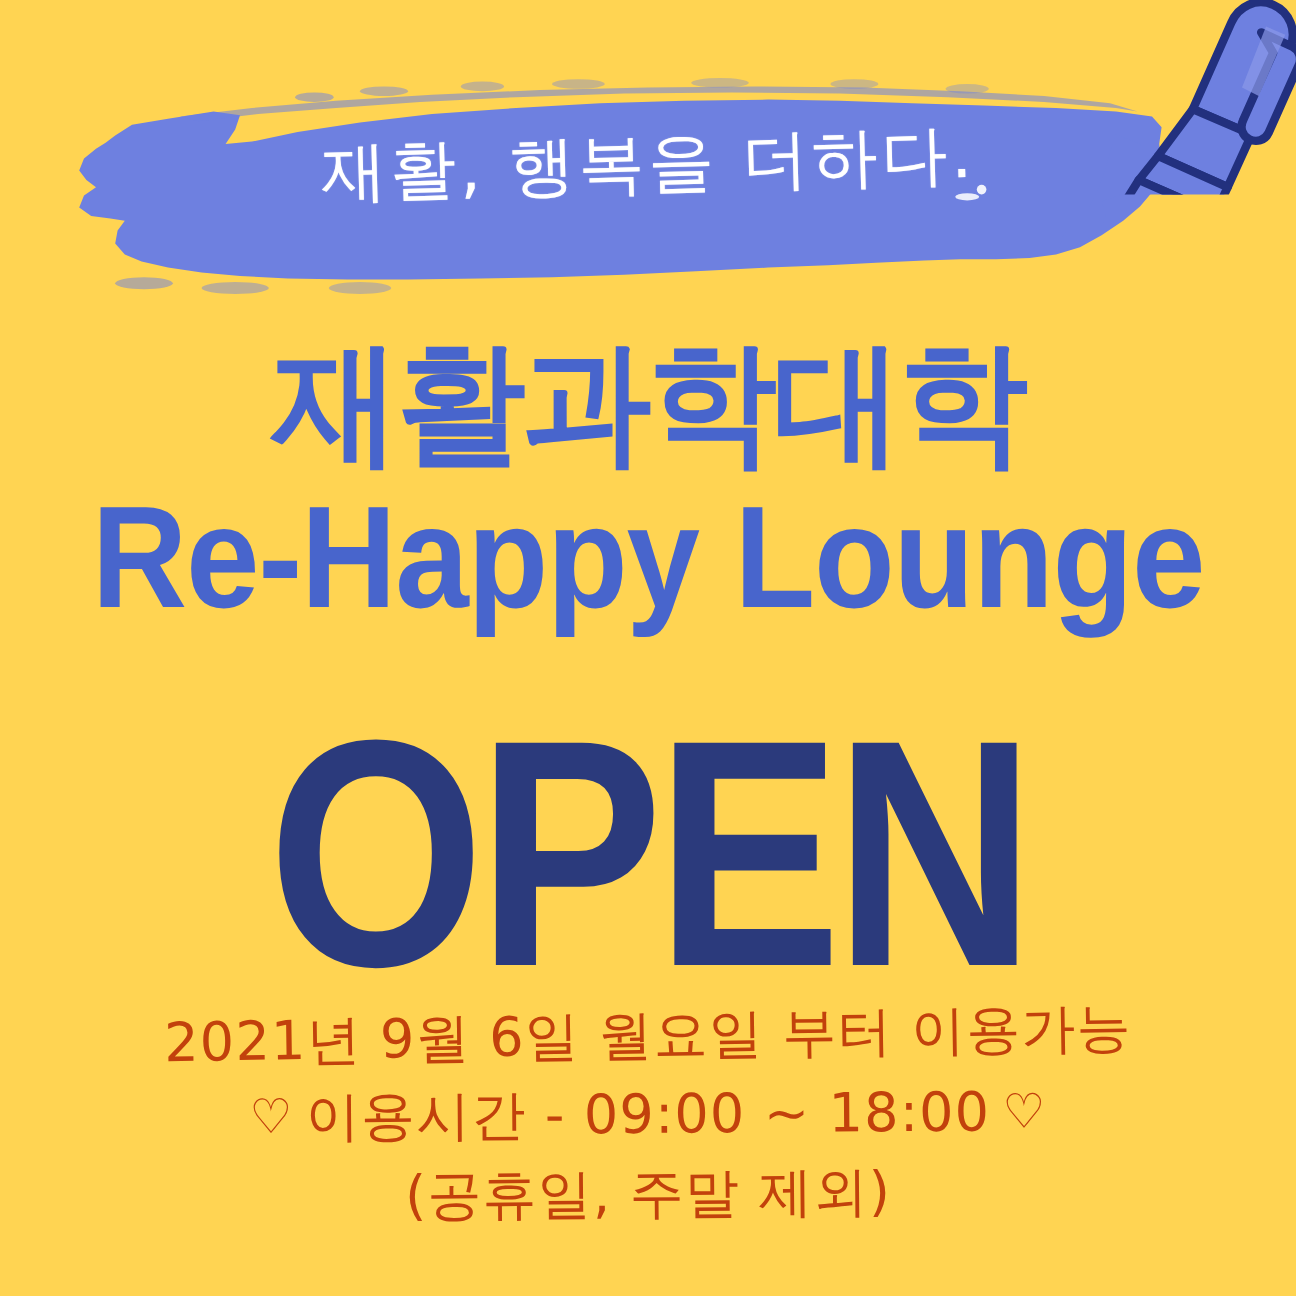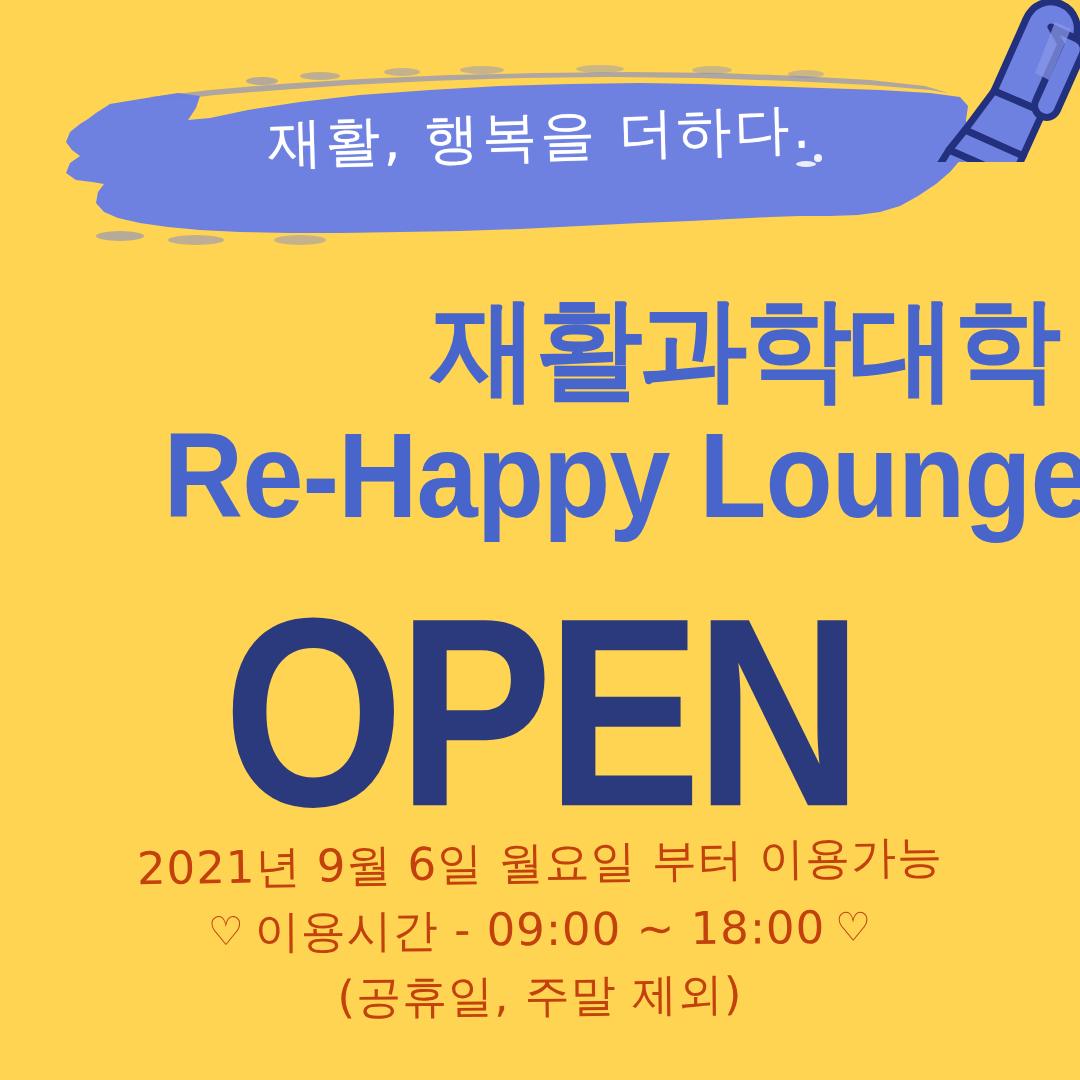--- a/index.html
+++ b/index.html
@@ -59,23 +59,23 @@
     left: 905px;
     top: -8px;
     width: 180px;
     height: 170px;
   }
 
   
   #title-block {
     position: absolute;
     left: 0;
-    top: 288px;
-    width: 1080px;
-    text-align: right;
+    top: 276px;
+    width: 1080px;
+    text-align: center;
   }
 
   #title-korean {
     color: #4865cc;
     font-size: 112px;
     line-height: 120px;
     font-family: "DejaVu Sans", sans-serif;
     font-weight: 700;
     letter-spacing: -3px;
     transform: scaleX(0.96);

